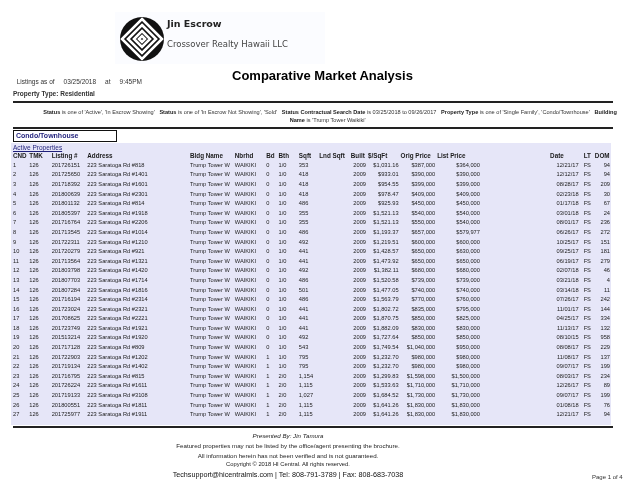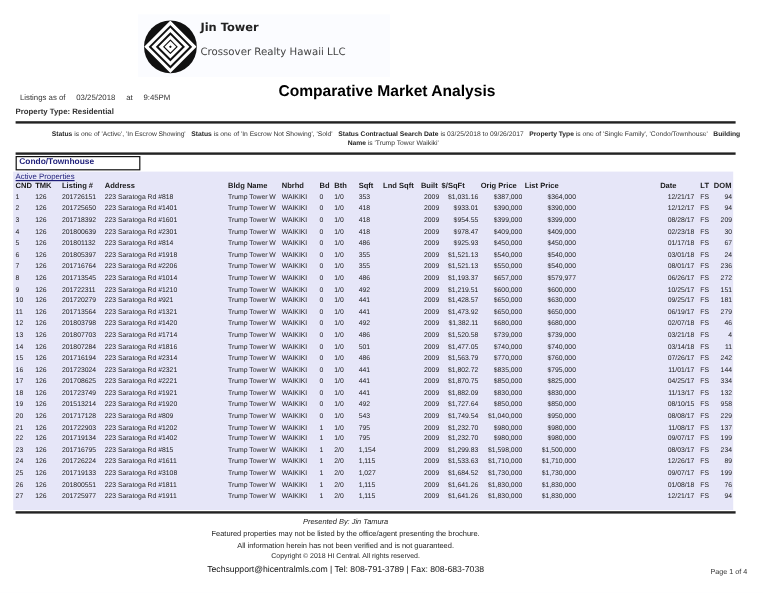--- a/index.html
+++ b/index.html
@@ -73,21 +73,21 @@
       </clipPath>
     </defs>
   <g clip-path="url(#lc)" fill="none" stroke="#111" stroke-width="2.6">
     <rect x="-1" y="-1" width="48" height="48" fill="#111" stroke="none"></rect>
     <path d="M23 3 L43 23 L23 43 L3 23 Z" stroke="#fff"></path>
     <path d="M23 9 L37 23 L23 37 L9 23 Z" stroke="#fff"></path>
     <path d="M23 15 L31 23 L23 31 L15 23 Z" stroke="#fff"></path>
     <path d="M23 20 L26 23 L23 26 L20 23 Z" stroke="#fff"></path>
   </g>
 </svg>
-<div class="agent-name">Jin Tower</div>
+<div class="agent-name">Jin Escrow</div>
 <div class="agent-company">Crossover Realty Hawaii LLC</div>
 
 <div class="listings-as-of">
   <span>Listings as of</span><span>03/25/2018</span><span>at</span><span>9:45PM</span>
 </div>
 <div class="report-title">Comparative Market Analysis</div>
 <div class="property-type">Property Type: Residential</div>
 
 <div class="rule r1"></div>
 <div class="criteria" id="criteria"><span><b>Status</b><span> is one of 'Active', 'In Escrow Showing'</span></span>&nbsp;&nbsp;&nbsp;<span><b>Status</b><span> is one of 'In Escrow Not Showing', 'Sold'</span></span>&nbsp;&nbsp;&nbsp;<span><b>Status Contractual Search Date</b><span> is 03/25/2018 to 09/26/2017</span></span>&nbsp;&nbsp;&nbsp;<span><b>Property Type</b><span> is one of 'Single Family', 'Condo/Townhouse'</span></span>&nbsp;&nbsp;&nbsp;<span><b>Building Name</b><span> is 'Trump Tower Waikiki'</span></span>&nbsp;&nbsp;&nbsp;</div>

